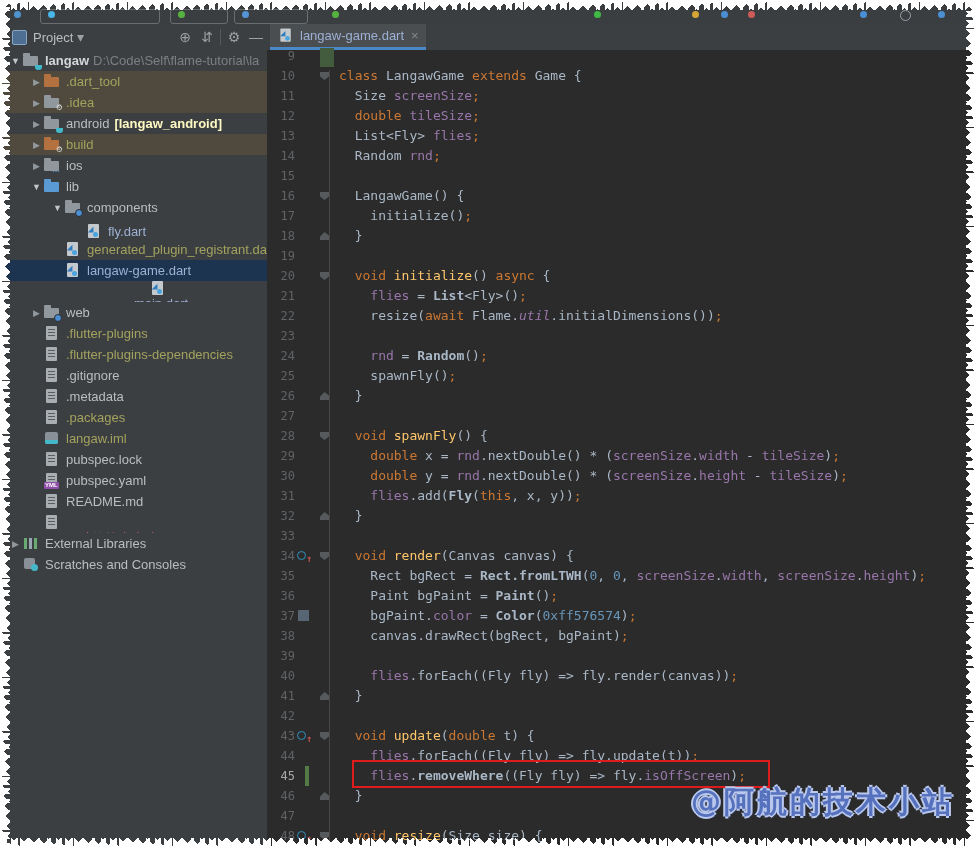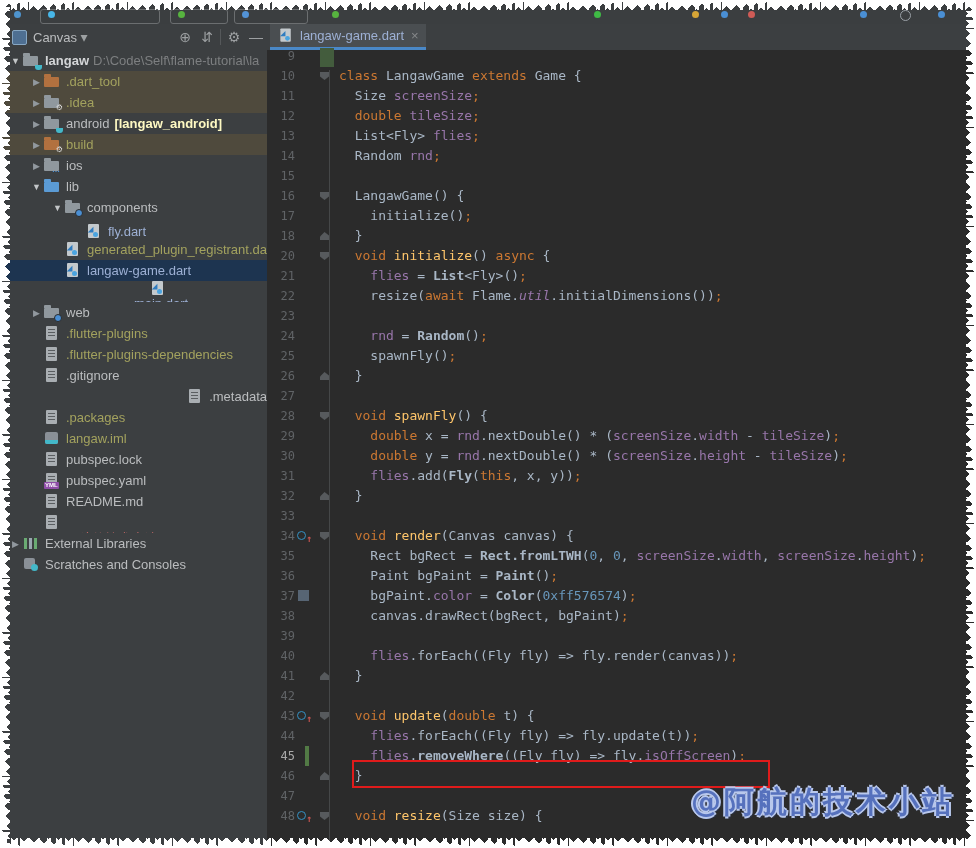--- a/index.html
+++ b/index.html
@@ -130,21 +130,21 @@
         <span class="frag-dot" style="left: 690px; background: rgb(214, 165, 54);"></span>
         <span class="frag-dot" style="left: 719px; background: rgb(74, 143, 212);"></span>
         <span class="frag-dot" style="left: 746px; background: rgb(207, 91, 86);"></span>
         <span class="frag-dot" style="left: 858px; background: rgb(74, 143, 212);"></span>
         <span class="frag-ring" style="left: 898px;"></span>
         <span class="frag-dot" style="left: 936px; background: rgb(74, 143, 212);"></span>
       </div>
 
     <div id="proj-header">
       <span class="pw-icon"></span>
-      <span>Canvas</span>
+      <span>Project</span>
       <span class="hicon" style="width:14px">▾</span>
       <span class="hdr-sp"></span>
       <span class="hicon">⊕</span>
       <span class="hicon">⇵</span>
       <span class="hdiv"></span>
       <span class="hicon">⚙</span>
       <span class="hicon">—</span>
     </div>
 
     <div id="proj-tree">
@@ -262,21 +262,21 @@
           </span>
           <span class="lbl s-ignored">.flutter-plugins-dependencies</span>
         </div>
         <div class="row" style="padding-left: 27px;">
           <span class="arr"></span>
           <span class="ticon">
             <span class="page"></span>
           </span>
           <span class="lbl s-normal">.gitignore</span>
         </div>
-        <div class="row" style="padding-left: 27px; justify-content: flex-end;">
+        <div class="row" style="padding-left: 27px;">
           <span class="arr"></span>
           <span class="ticon">
             <span class="page"></span>
           </span>
           <span class="lbl s-normal">.metadata</span>
         </div>
         <div class="row" style="padding-left: 27px;">
           <span class="arr"></span>
           <span class="ticon">
             <span class="page"></span>
@@ -352,20 +352,21 @@
       <div class="cline"><span class="g-num">9</span><span class="g-mark"></span><span class="g-fold"></span><span class="g-pad"></span><span class="vcs-block"></span></div>
           <div class="cline"><span class="g-num">10</span><span class="g-mark"></span><span class="g-fold"><span class="fold o"></span></span><span class="g-pad"></span><span class="tk-k">class </span><span class="tk-t">LangawGame </span><span class="tk-k">extends </span><span class="tk-t">Game {</span></div>
           <div class="cline"><span class="g-num">11</span><span class="g-mark"></span><span class="g-fold"></span><span class="g-pad"></span><span class="tk-t">  Size </span><span class="tk-f">screenSize</span><span class="tk-k">;</span></div>
           <div class="cline"><span class="g-num">12</span><span class="g-mark"></span><span class="g-fold"></span><span class="g-pad"></span><span class="tk-t">  </span><span class="tk-k">double</span><span class="tk-t"> </span><span class="tk-f">tileSize</span><span class="tk-k">;</span></div>
           <div class="cline"><span class="g-num">13</span><span class="g-mark"></span><span class="g-fold"></span><span class="g-pad"></span><span class="tk-t">  List&lt;Fly&gt; </span><span class="tk-f">flies</span><span class="tk-k">;</span></div>
           <div class="cline"><span class="g-num">14</span><span class="g-mark"></span><span class="g-fold"></span><span class="g-pad"></span><span class="tk-t">  Random </span><span class="tk-f">rnd</span><span class="tk-k">;</span></div>
           <div class="cline"><span class="g-num">15</span><span class="g-mark"></span><span class="g-fold"></span><span class="g-pad"></span></div>
           <div class="cline"><span class="g-num">16</span><span class="g-mark"></span><span class="g-fold"><span class="fold o"></span></span><span class="g-pad"></span><span class="tk-t">  LangawGame() {</span></div>
           <div class="cline"><span class="g-num">17</span><span class="g-mark"></span><span class="g-fold"></span><span class="g-pad"></span><span class="tk-t">    initialize()</span><span class="tk-k">;</span></div>
           <div class="cline"><span class="g-num">18</span><span class="g-mark"></span><span class="g-fold"><span class="fold c"></span></span><span class="g-pad"></span><span class="tk-t">  }</span></div>
+          <div class="cline"><span class="g-num">19</span><span class="g-mark"></span><span class="g-fold"></span><span class="g-pad"></span></div>
           <div class="cline"><span class="g-num">20</span><span class="g-mark"></span><span class="g-fold"><span class="fold o"></span></span><span class="g-pad"></span><span class="tk-t">  </span><span class="tk-k">void</span><span class="tk-t"> </span><span class="tk-fn">initialize</span><span class="tk-t">() </span><span class="tk-k">async</span><span class="tk-t"> {</span></div>
           <div class="cline"><span class="g-num">21</span><span class="g-mark"></span><span class="g-fold"></span><span class="g-pad"></span><span class="tk-t">    </span><span class="tk-f">flies</span><span class="tk-t"> = </span><span class="tk-b">List</span><span class="tk-t">&lt;Fly&gt;()</span><span class="tk-k">;</span></div>
           <div class="cline"><span class="g-num">22</span><span class="g-mark"></span><span class="g-fold"></span><span class="g-pad"></span><span class="tk-t">    resize(</span><span class="tk-k">await</span><span class="tk-t"> Flame.</span><span class="tk-i">util</span><span class="tk-t">.initialDimensions())</span><span class="tk-k">;</span></div>
           <div class="cline"><span class="g-num">23</span><span class="g-mark"></span><span class="g-fold"></span><span class="g-pad"></span></div>
           <div class="cline"><span class="g-num">24</span><span class="g-mark"></span><span class="g-fold"></span><span class="g-pad"></span><span class="tk-t">    </span><span class="tk-f">rnd</span><span class="tk-t"> = </span><span class="tk-b">Random</span><span class="tk-t">()</span><span class="tk-k">;</span></div>
           <div class="cline"><span class="g-num">25</span><span class="g-mark"></span><span class="g-fold"></span><span class="g-pad"></span><span class="tk-t">    spawnFly()</span><span class="tk-k">;</span></div>
           <div class="cline"><span class="g-num">26</span><span class="g-mark"></span><span class="g-fold"><span class="fold c"></span></span><span class="g-pad"></span><span class="tk-t">  }</span></div>
           <div class="cline"><span class="g-num">27</span><span class="g-mark"></span><span class="g-fold"></span><span class="g-pad"></span></div>
           <div class="cline"><span class="g-num">28</span><span class="g-mark"></span><span class="g-fold"><span class="fold o"></span></span><span class="g-pad"></span><span class="tk-t">  </span><span class="tk-k">void</span><span class="tk-t"> </span><span class="tk-fn">spawnFly</span><span class="tk-t">() {</span></div>
           <div class="cline"><span class="g-num">29</span><span class="g-mark"></span><span class="g-fold"></span><span class="g-pad"></span><span class="tk-t">    </span><span class="tk-k">double</span><span class="tk-t"> x = </span><span class="tk-f">rnd</span><span class="tk-t">.nextDouble() * (</span><span class="tk-f">screenSize</span><span class="tk-t">.</span><span class="tk-f">width</span><span class="tk-t"> - </span><span class="tk-f">tileSize</span><span class="tk-t">)</span><span class="tk-k">;</span></div>

